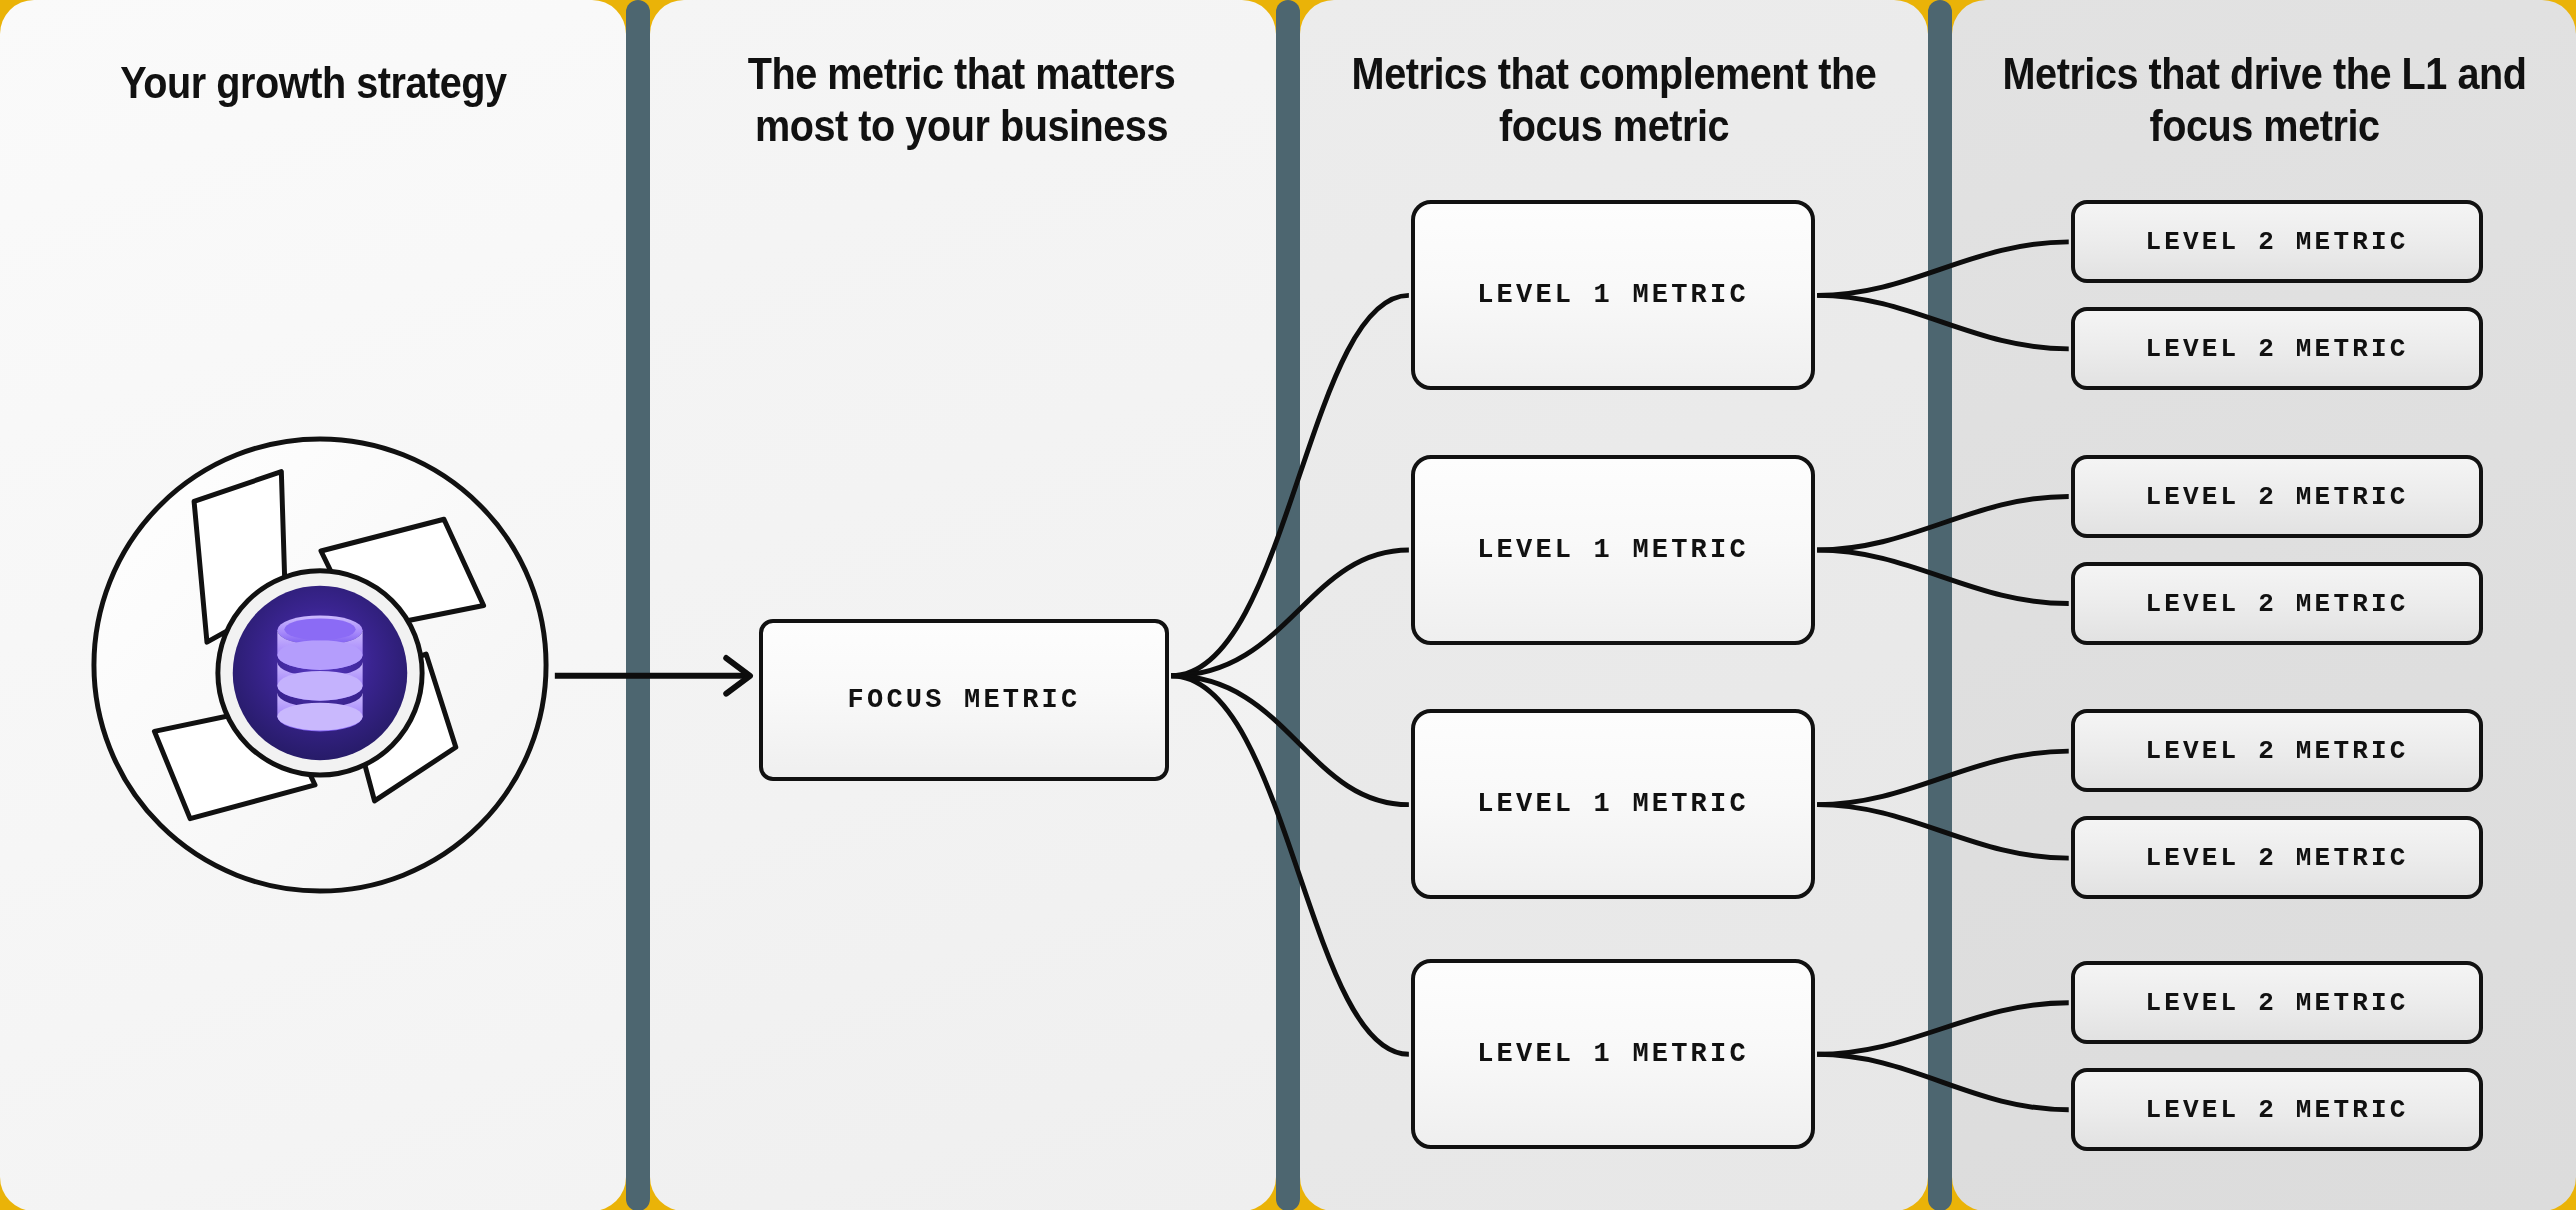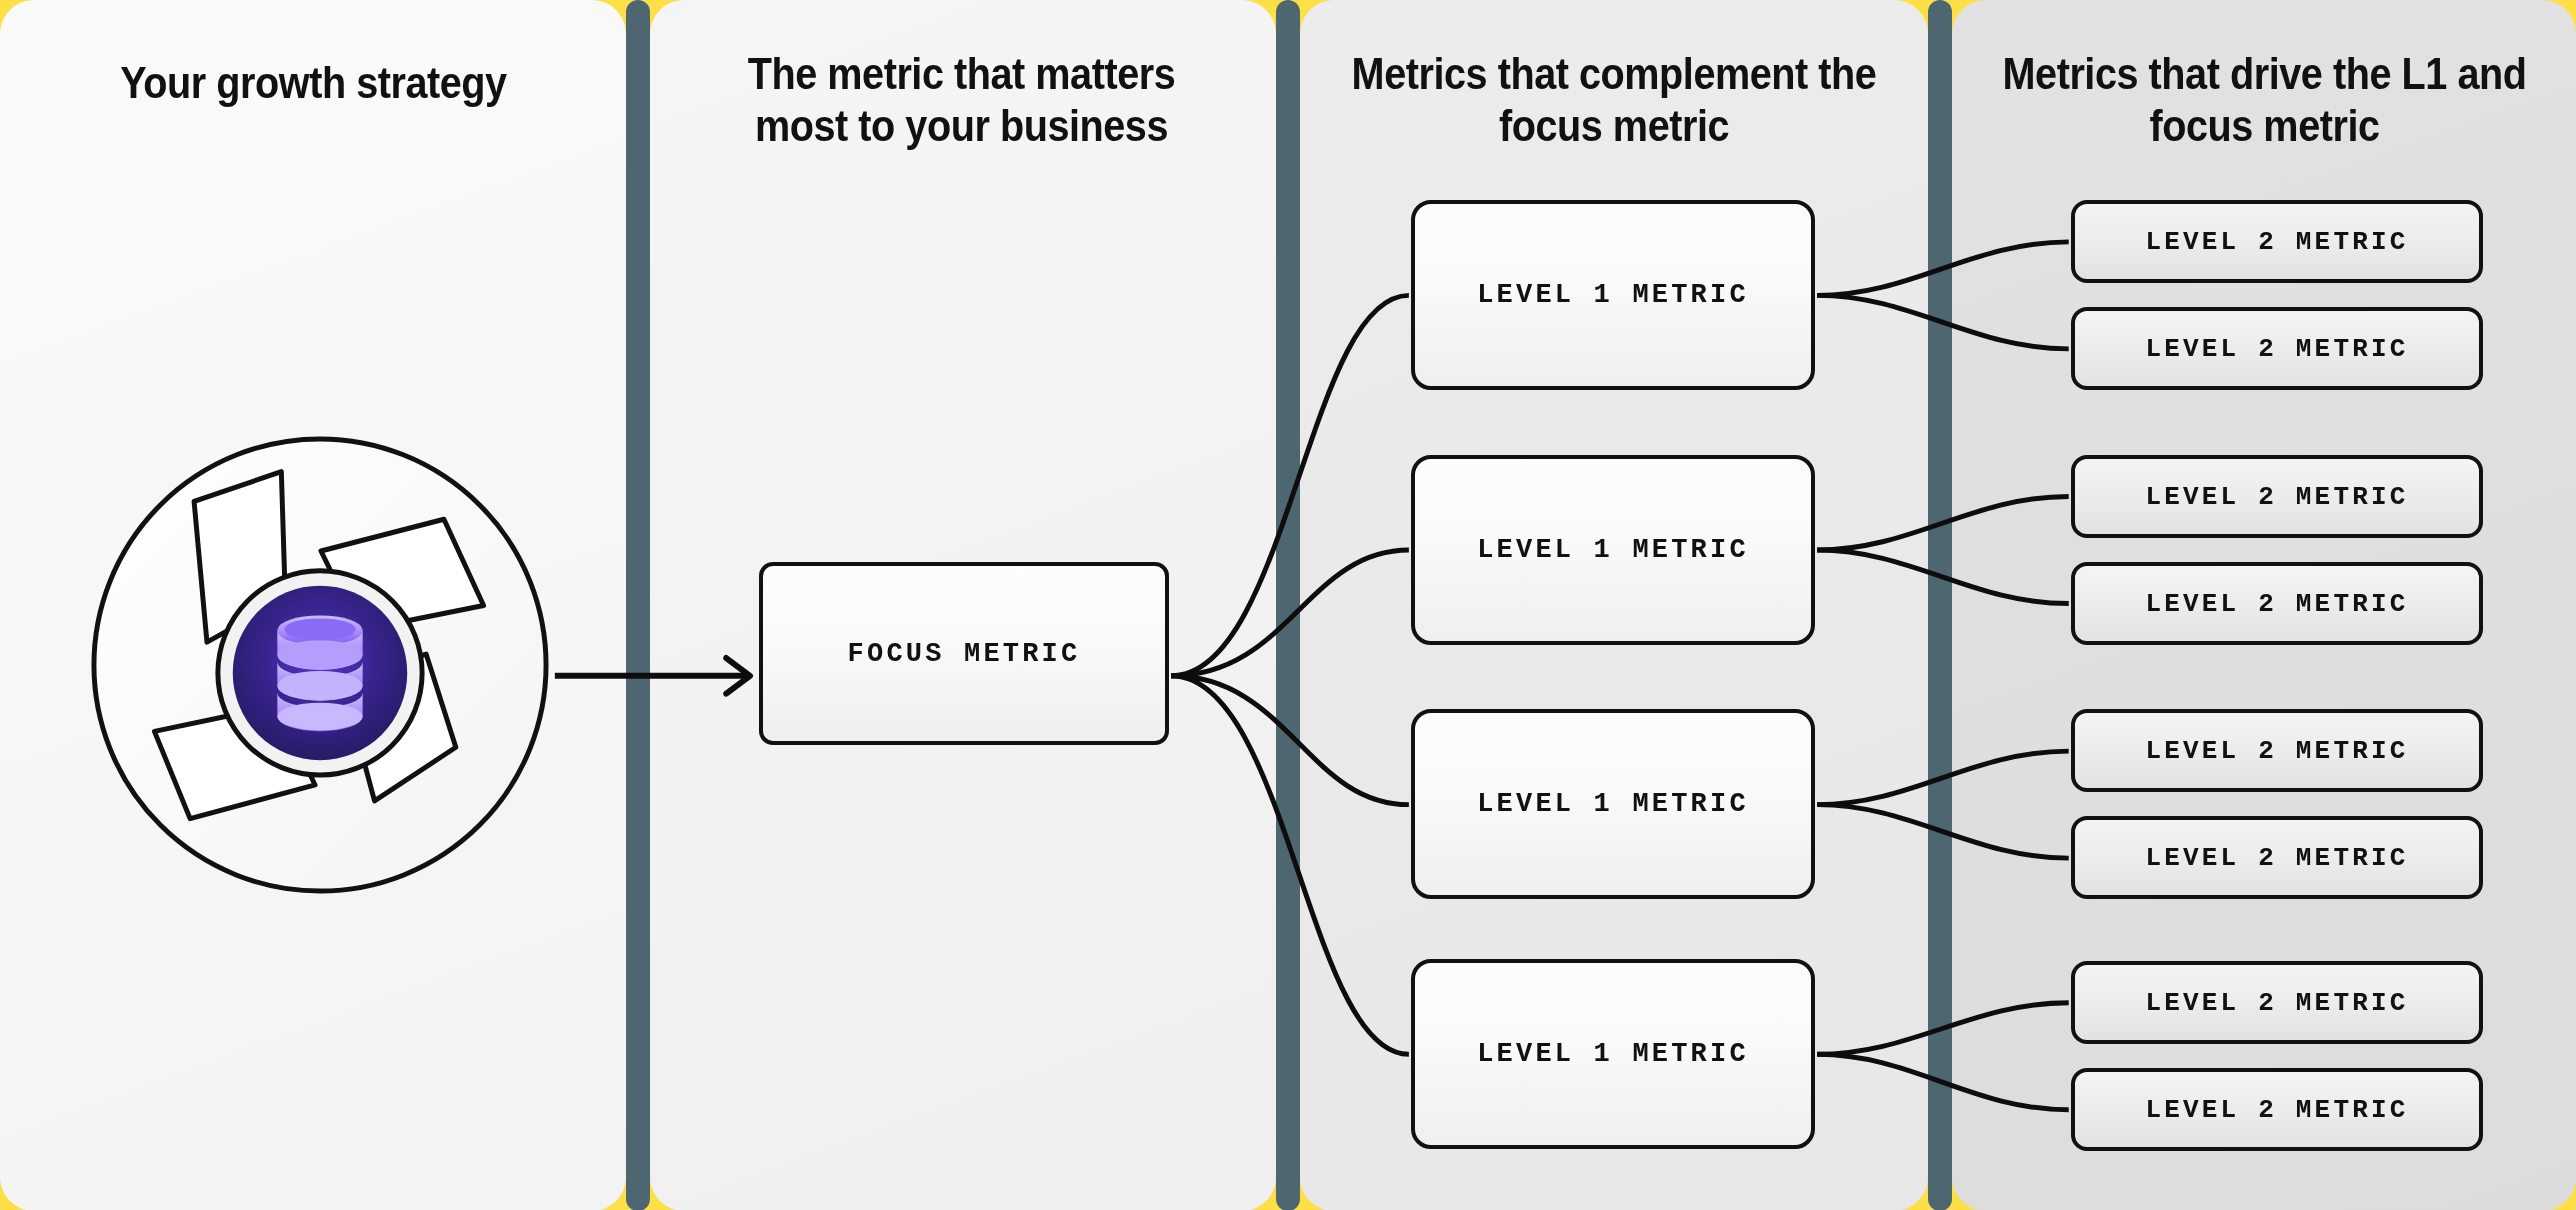--- a/index.html
+++ b/index.html
@@ -5,21 +5,21 @@
   * { margin:0; padding:0; box-sizing:border-box; }
   html, body {
     width:2576px; height:1211px;
     background:#ffffff;
     font-family:"Liberation Sans", sans-serif;
     overflow:hidden;
   }
   #stage {
     position:relative;
     width:2576px; height:1211px;
-    background:#fde047;
+    background:#eab308;
   }
 
   
   .panel {
     position:absolute;
     top:0;
     height:1211px;
     border-radius:34px;
   }
   .panel-1 { left:0;    width:626px;  background:linear-gradient(160deg,#fafafa 0%, #f6f6f6 60%, #f3f3f3 100%); }
@@ -74,22 +74,22 @@
     border:4px solid #111111;
     border-radius:18px;
     background:linear-gradient(180deg,#fdfdfd 0%, #f9f9f9 45%, #efefef 100%);
     color:#111111;
     font-weight:700;
     letter-spacing:3.2px;
     z-index:4;
     font-family:Liberation Mono, monospace;
   }
   .box-focus {
-    left:759px; top:562px;
-    width:410px; height:183px;
+    left:759px; top:619px;
+    width:410px; height:162px;
     font-size:27px;
     border-radius:14px;
   }
   .box-l1 {
     left:1411px;
     width:404px; height:190px;
     font-size:27px;
     border-radius:20px;
   }
   .box-l2 {

